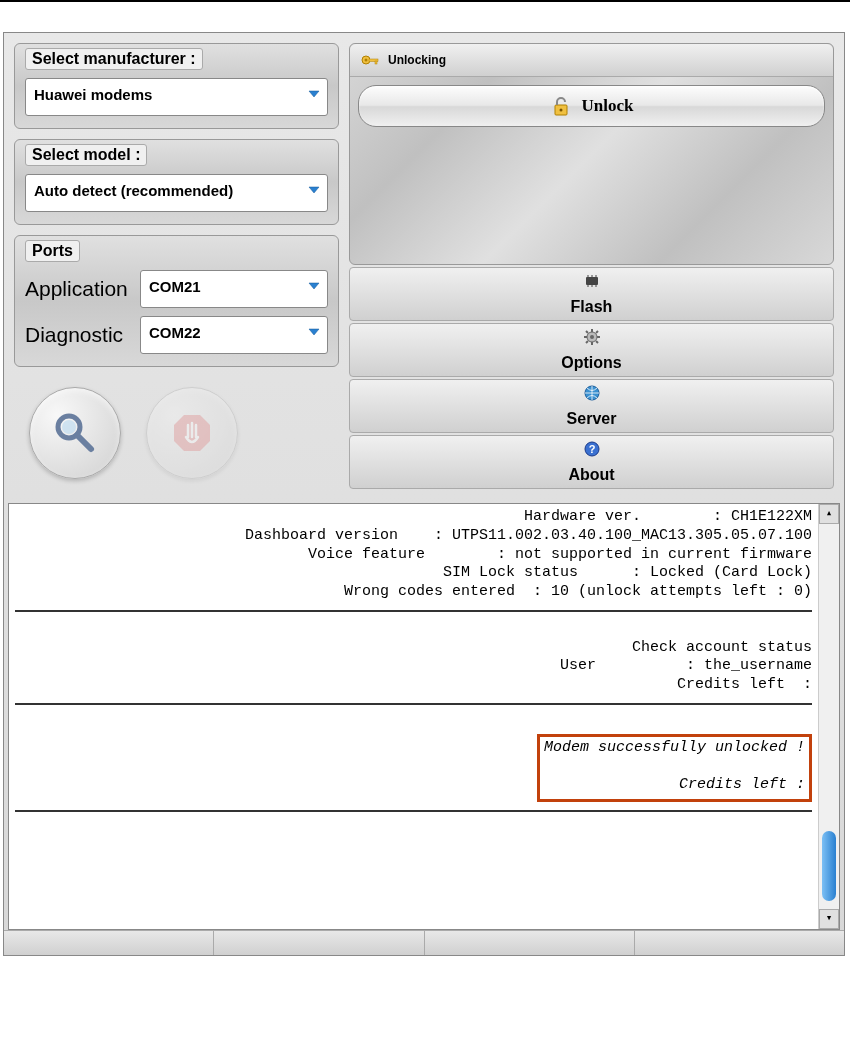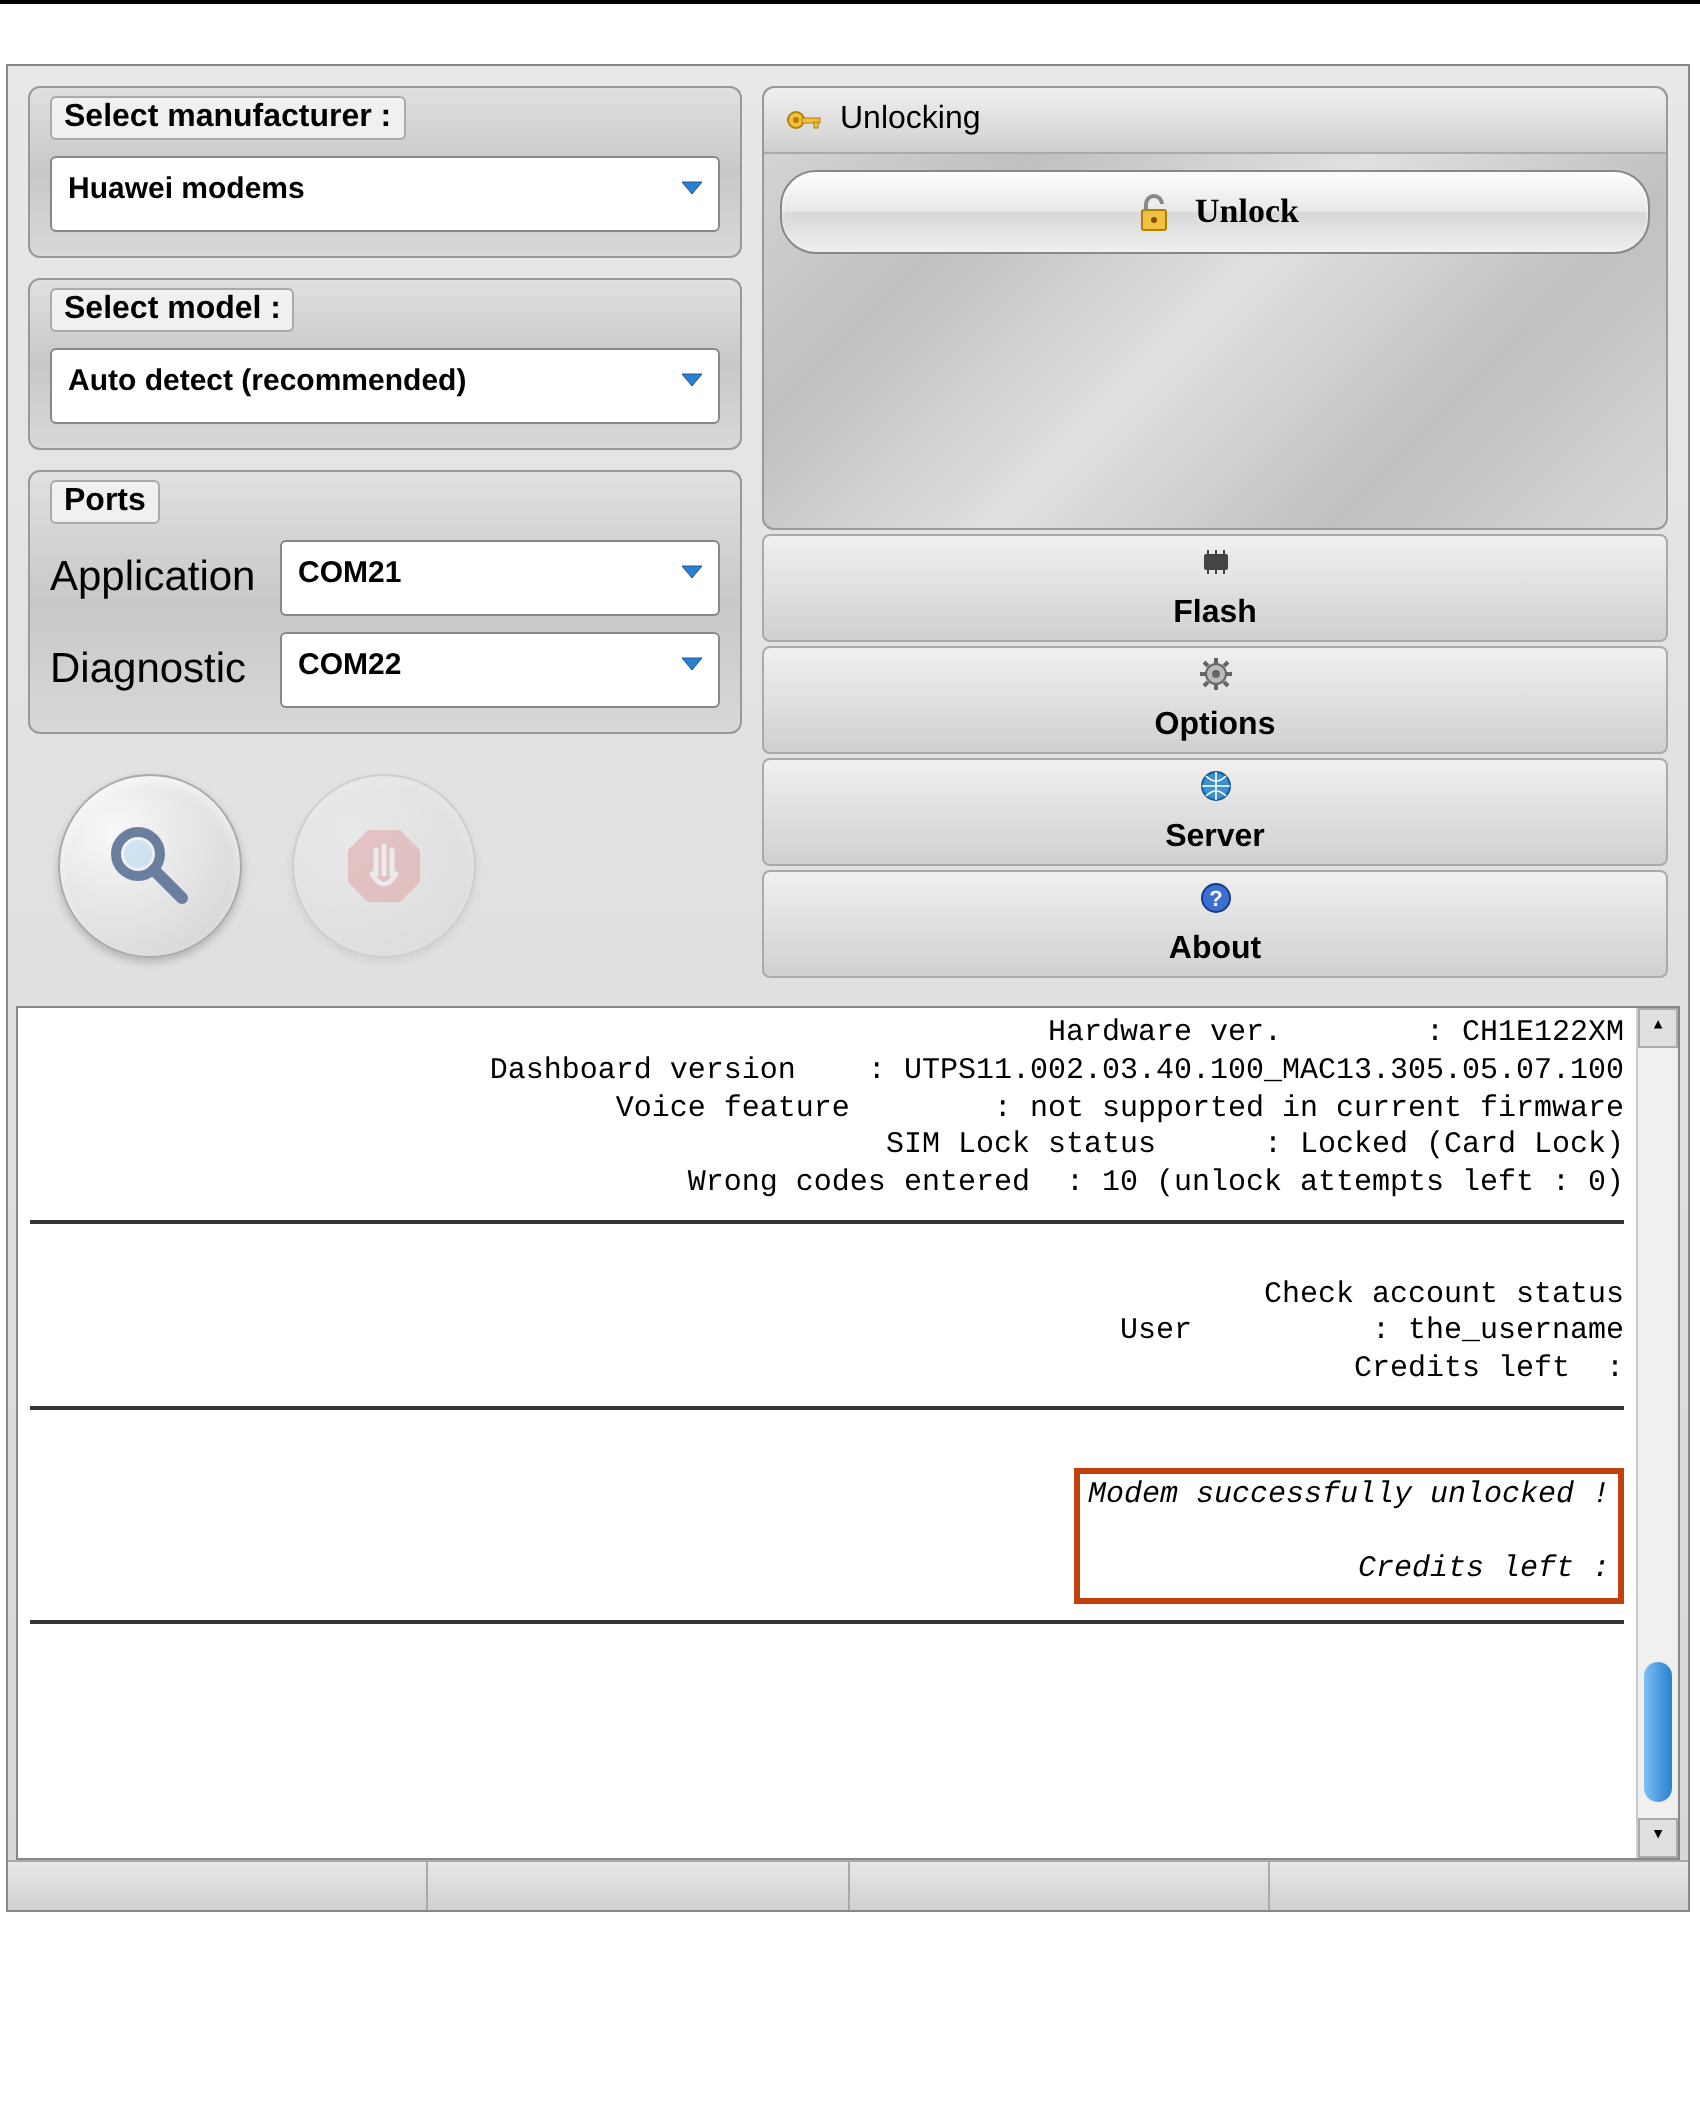--- a/index.html
+++ b/index.html
@@ -18,21 +18,21 @@
     margin-left: 3px;
     border: 1px solid #888;
     background: linear-gradient(180deg, #e8e8e8, #d8d8d8);
   }
   .upper-area {
     display: flex;
     padding: 10px;
     gap: 10px;
   }
   .left-column {
-    width: 357px;
+    width: 325px;
     display: flex;
     flex-direction: column;
     gap: 10px;
   }
   .right-column {
     flex: 1;
     display: flex;
     flex-direction: column;
   }
   .group-box {
@@ -118,22 +118,22 @@
     display: flex;
     flex-direction: column;
   }
   .panel-header {
     display: flex;
     align-items: center;
     padding: 4px 10px;
     background: linear-gradient(180deg, #f0f0f0, #d0d0d0);
     border-bottom: 1px solid #aaa;
     border-radius: 6px 6px 0 0;
-    font-weight: normal;
-    font-size: 16px;
+    font-weight: bold;
+    font-size: 12px;
     gap: 8px;
     min-height: 24px;
   }
   .panel-body {
     flex: 1;
     padding: 8px;
     font-family: Liberation Serif, serif;
   }
   .unlock-btn {
     background: linear-gradient(180deg, #fdfdfd, #e8e8e8 48%, #d8d8d8 52%, #f0f0f0);

